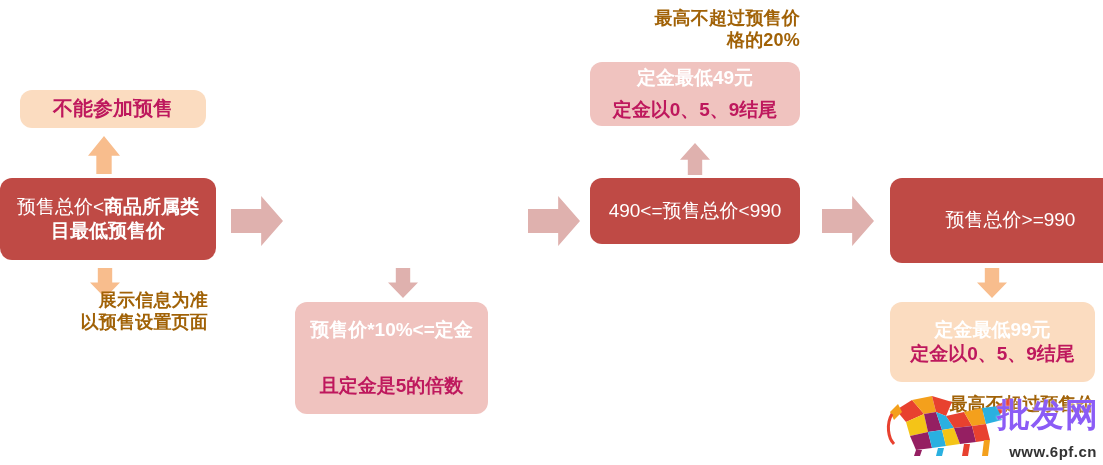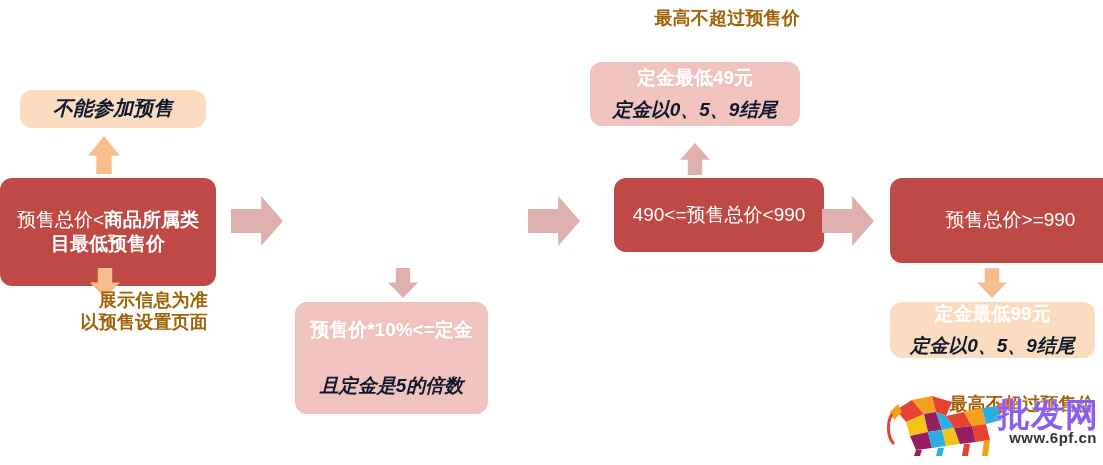--- a/index.html
+++ b/index.html
@@ -37,21 +37,21 @@
     color: #ffffff;
   }
   .box-pink {
     background: #f0c3bf;
   }
   .box-peach {
     background: #fbdcc0;
   }
 
   .t-white      { color: #ffffff; }
-  .t-red        { color: #0f172a; font-style: italic; }
+  .t-red        { color: #be185d; }
   .b            { font-weight: bold; }
   .n            { font-weight: normal; }
 
   
   .caption {
     position: absolute;
     text-align: right;
     font-weight: bold;
     color: #a16207;
     line-height: 1.22;
@@ -87,40 +87,40 @@
     font-size: 33px;
     font-weight: bold;
     color: #8b5cf6;
     letter-spacing: 1px;
     line-height: 1;
     text-shadow: 0 0 2px rgba(255,255,255,0.9);
   }
   .wm-url {
     position: absolute;
     right: 4px;
-    bottom: 16px;
+    bottom: 2px;
     font-size: 15px;
     font-weight: bold;
     color: #333333;
     letter-spacing: 0.5px;
   }
   .wm-bull { position: absolute; left: 0; top: 2px; }
 </style>
 </head>
 <body>
 
 <div id="canvas">
 
   <div class="box box-peach" style="left:20px; top:90px; width:186px; height:38px; font-size:20px;">
     <span class="b t-red">不能参加预售</span>
   </div>
 
   <div class="arrow arrow-up a-orange" style="left:88px; top:136px; width:32px; height:38px;"></div>
 
-  <div class="box box-red" style="left:0px; top:178px; width:216px; height:108px; font-size:19px;">
+  <div class="box box-red" style="left:0px; top:178px; width:216px; height:82px; font-size:19px;">
     <div>
       <span class="n">预售总价&lt;</span><span class="b">商品所属类</span>
     </div>
     <div class="b">目最低预售价</div>
   </div>
 
   <div class="arrow arrow-down a-orange" style="left:90px; top:268px; width:30px; height:30px;"></div>
 
   <div class="caption" style="left:8px; top:290px; width:200px; font-size:18px;">
     <div>展示信息为准</div>
@@ -134,42 +134,43 @@
 
   <div class="box box-pink" style="left:295px; top:302px; width:193px; height:112px; font-size:19px; justify-content:space-around;">
     <div class="b t-white">预售价*10%&lt;=定金</div>
     <div class="b t-red">且定金是5的倍数</div>
   </div>
 
   <div class="arrow arrow-right a-pink" style="left:528px; top:196px; width:52px; height:50px;"></div>
 
   <div class="caption" style="left:590px; top:8px; width:210px; font-size:18px;">
     <div>最高不超过预售价</div>
+    <div>格的20%</div>
   </div>
 
   <div class="box box-pink" style="left:590px; top:62px; width:210px; height:64px; font-size:19px; justify-content:space-around;">
     <div class="b t-white">定金最低49元</div>
     <div class="b t-red">定金以0、5、9结尾</div>
   </div>
 
   <div class="arrow arrow-up a-pink" style="left:680px; top:143px; width:30px; height:32px;"></div>
 
-  <div class="box box-red" style="left:590px; top:178px; width:210px; height:74px; font-size:19px;margin-left:24px;">
+  <div class="box box-red" style="left:590px; top:178px; width:210px; height:66px; font-size:19px;">
     <span class="n">490&lt;=预售总价&lt;990</span>
   </div>
 
   <div class="arrow arrow-right a-pink" style="left:822px; top:196px; width:52px; height:50px;"></div>
 
   <div class="box box-red" style="left:890px; top:178px; width:241px; height:85px; font-size:19px;">
     <span class="n">预售总价&gt;=990</span>
   </div>
 
   <div class="arrow arrow-down a-orange" style="left:977px; top:268px; width:30px; height:30px;"></div>
 
-  <div class="box box-peach" style="left:890px; top:302px; width:205px; height:56px; font-size:19px; justify-content:space-between;">
+  <div class="box box-peach" style="left:890px; top:302px; width:205px; height:80px; font-size:19px; justify-content:center;">
     <div class="b t-white">定金最低99元</div>
     <div class="b t-red">定金以0、5、9结尾</div>
   </div>
 
   <div class="caption" style="left:890px; top:394px; width:205px; font-size:18px;">
     <div>最高不超过预售价</div>
   </div>
 
   <div class="watermark">
     <svg class="wm-bull" width="130" height="62" viewBox="0 0 130 62">

